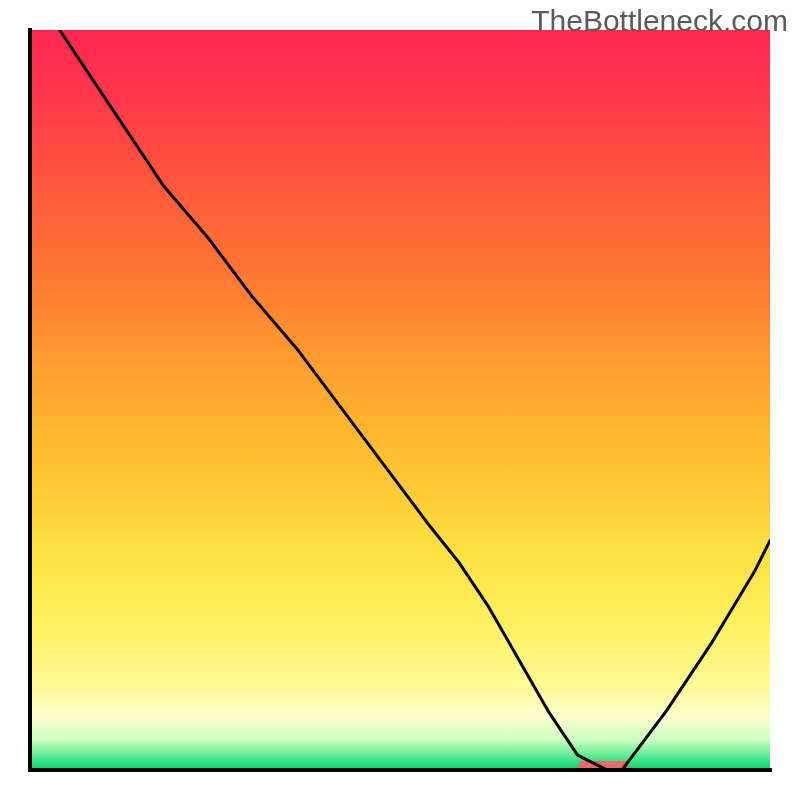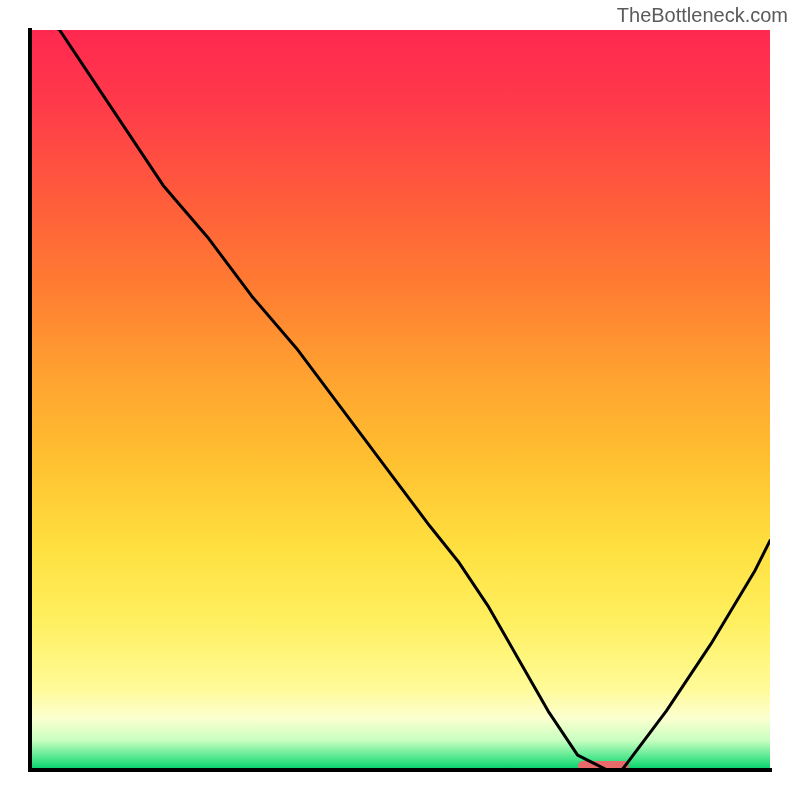--- a/index.html
+++ b/index.html
@@ -15,21 +15,21 @@
   .container {
     position: relative;
     width: 800px;
     height: 800px;
   }
   .watermark {
     position: absolute;
     top: 4px;
     right: 12px;
     color: #5a5a5a;
-    font-size: 20px;
+    font-size: 30px;
     font-weight: 500;
     z-index: 10;
   }
   .plot-area {
     position: absolute;
     left: 30px;
     top: 30px;
     width: 740px;
     height: 740px;
     overflow: hidden;

